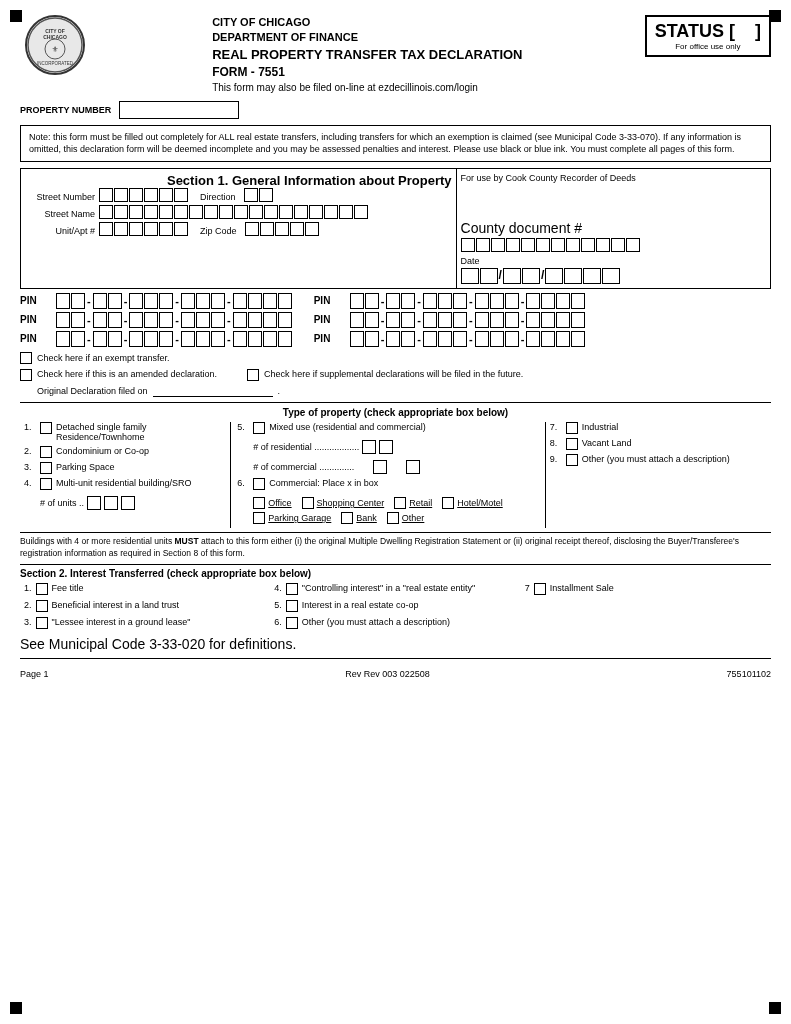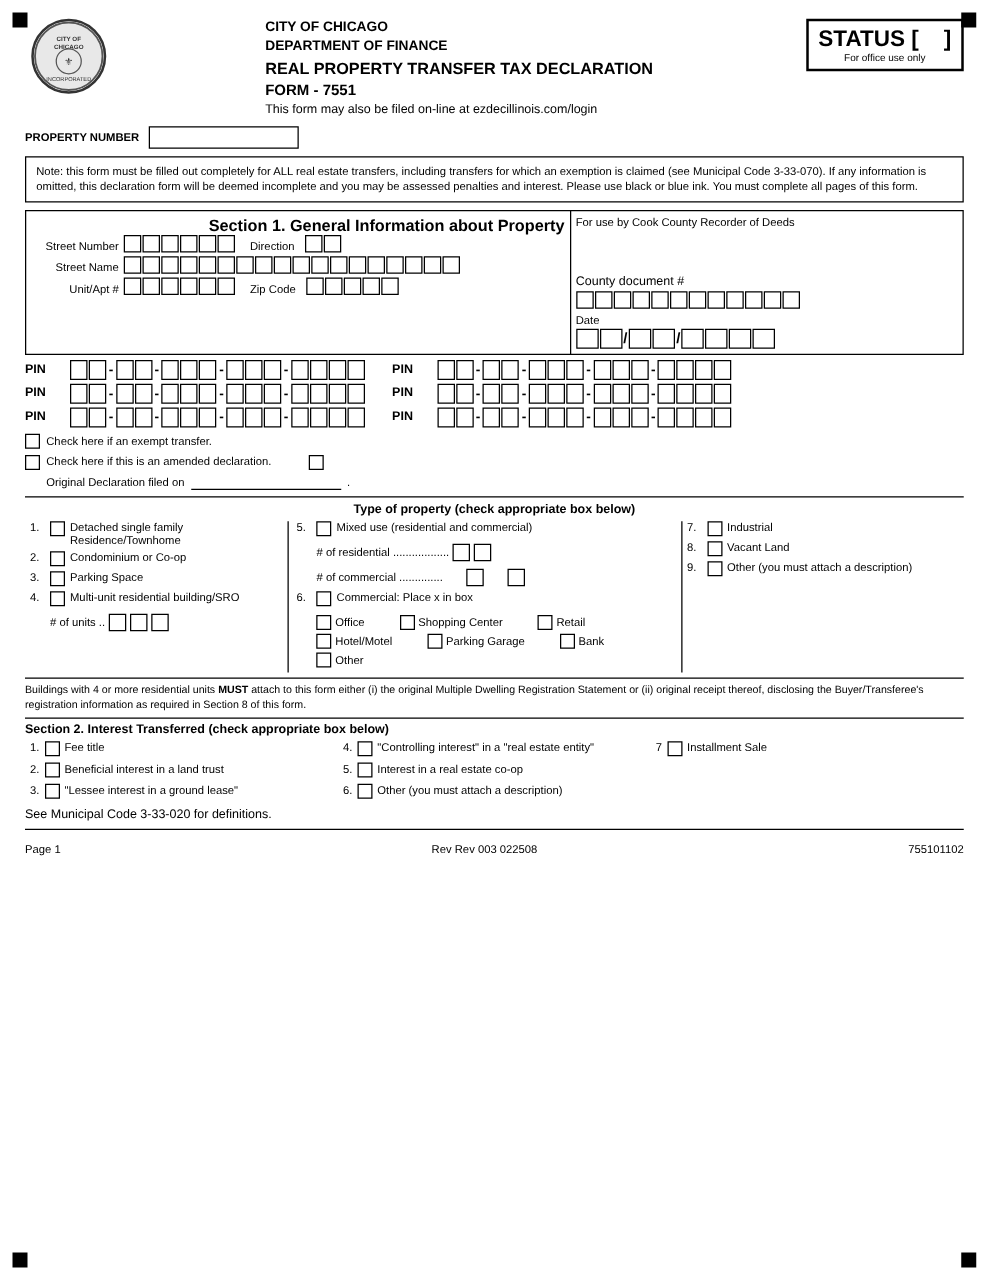--- a/index.html
+++ b/index.html
@@ -251,21 +251,21 @@
       flex: 1;
       padding: 0 4px;
     }
     .int-item {
       display: flex;
       align-items: flex-start;
       gap: 4px;
       margin-bottom: 5px;
     }
     .see-code {
-      font-size: 10px;
+      font-size: 14px;
       margin-top: 2px;
     }
 
     
     .footer {
       display: flex;
       justify-content: space-between;
       align-items: center;
       border-top: 1px solid #000;
       margin-top: 6px;
@@ -396,21 +396,21 @@
         <div class="small-box"></div>
         <div class="small-box"></div>
         <div class="small-box"></div>
         <div class="small-box"></div>
       </div>
     </div>
   </div>
 
   <div class="section-right">
     <div style="font-size:9px; margin-bottom:3px;">For use by Cook County Recorder of Deeds</div>
-    <div style="font-size:10px; margin-bottom:2px;margin-top:37px;">County document #</div>
+    <div style="font-size:14px; margin-bottom:2px;margin-top:37px;">County document #</div>
     <div class="field-boxes">
       <div class="small-box"></div>
       <div class="small-box"></div>
       <div class="small-box"></div>
       <div class="small-box"></div>
       <div class="small-box"></div>
       <div class="small-box"></div>
       <div class="small-box"></div>
       <div class="small-box"></div>
       <div class="small-box"></div>
@@ -577,20 +577,21 @@
 <div class="check-section">
   <div class="check-row">
     <div class="chkbox"></div>
     <span>Check here if an exempt transfer.</span>
   </div>
   <div class="check-row">
     <div class="chkbox"></div>
     <span>Check here if this is an amended declaration.</span>
     <span style="margin-left:20px;"></span>
     <div class="chkbox"></div>
+    <span>Check here if supplemental declarations will be filed in the future.</span>
   </div>
   <div class="check-row">
     <span style="margin-left:17px;">Original Declaration filed on</span>
     <span class="underline-field"></span>
     <span>.</span>
   </div>
 </div>
 
 <hr class="divider">
 
@@ -646,21 +647,21 @@
         <div class="sub-box"></div>
         <div class="sub-box"></div>
       </div>
     </div>
     <div class="prop-item" style="flex-direction:column; align-items:flex-start;">
       <div style="display:flex; align-items:flex-start; gap:4px;">
         <span class="prop-num">6.</span>
         <div class="chkbox"></div>
         <span>Commercial: Place x in box</span>
       </div>
-      <div style="display:flex; flex-wrap:wrap; gap:3px 28px; margin-left:16px; margin-top:3px;">
+      <div style="display:flex; flex-wrap:wrap; gap:3px 10px; margin-left:16px; margin-top:3px;text-decoration:underline;">
         <div class="comm-item">
           <div class="chkbox"></div>
           <span>Office</span>
         </div>
         <div class="comm-item">
           <div class="chkbox"></div>
           <span>Shopping Center</span>
         </div>
         <div class="comm-item">
           <div class="chkbox"></div>

